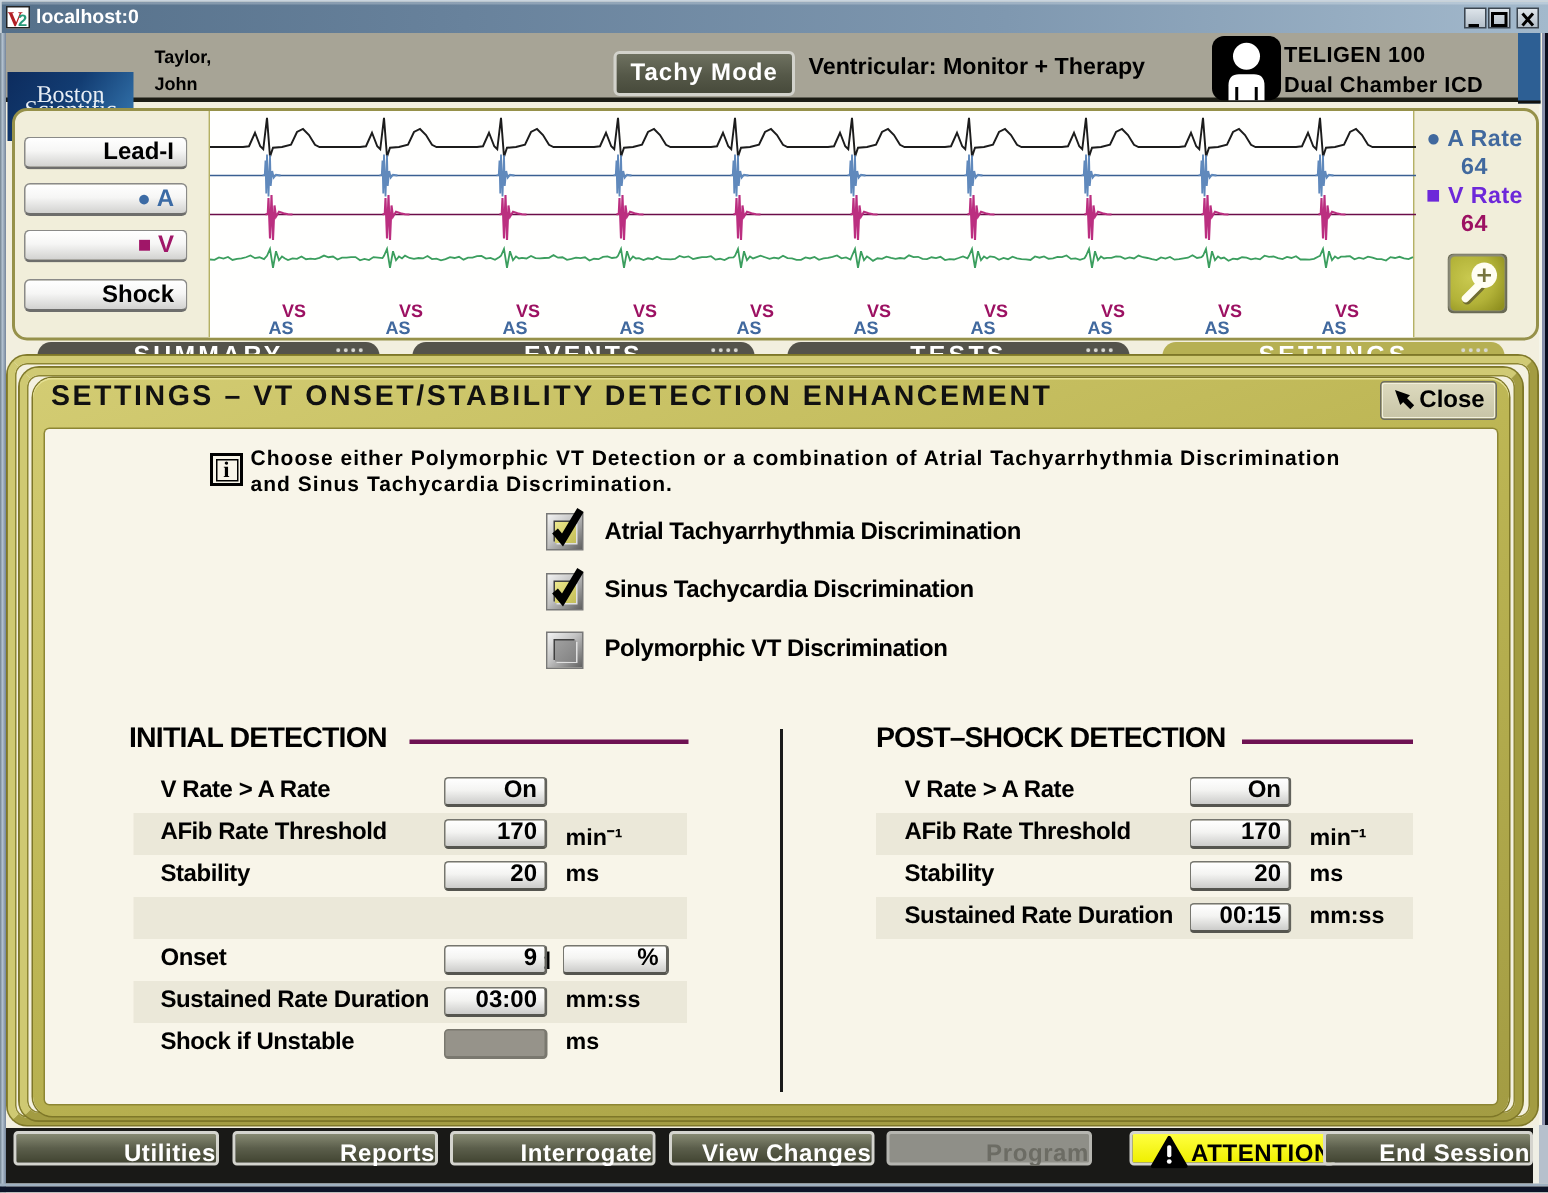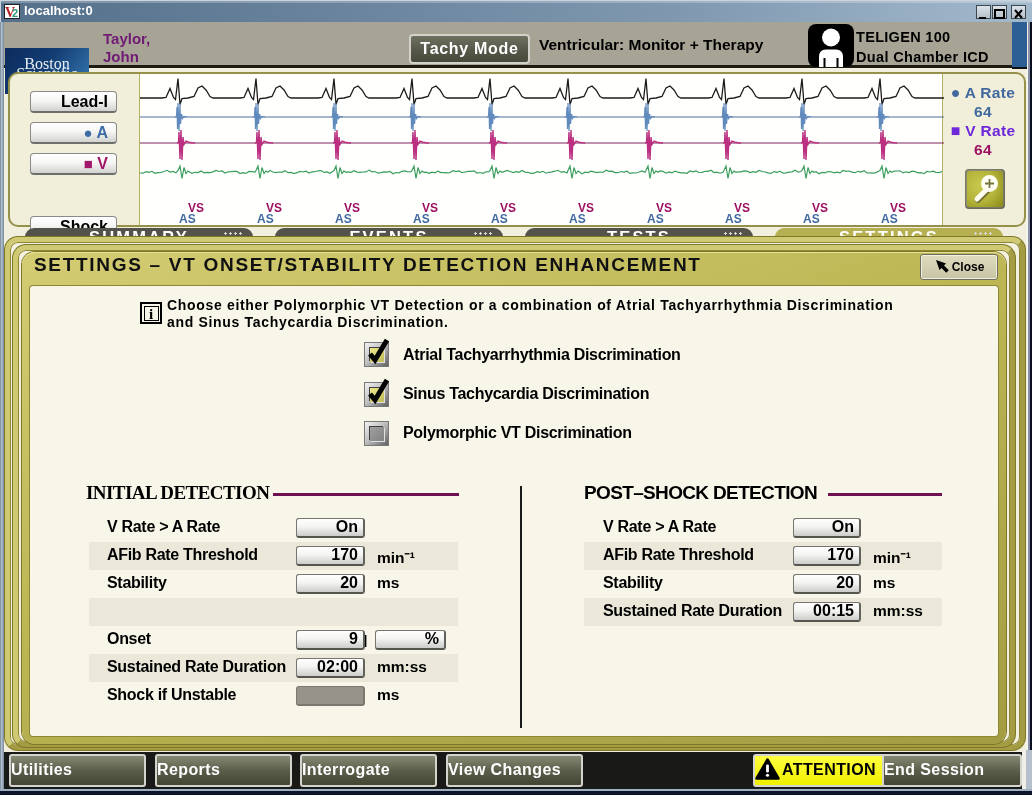--- a/index.html
+++ b/index.html
@@ -11,43 +11,43 @@
 #titlebar { left:0; top:0; width:1032px; height:22px;
   background:linear-gradient(90deg,#55708a 0%,#68829c 30%,#7f98b0 65%,#a3b9cc 100%);
   border-top:1px solid #c9d4de; border-left:1px solid #c9d4de; box-shadow:inset 0 2px 0 rgba(255,255,255,0.25); }
 #vncicon { left:4px; top:4px; width:16px; height:15px; background:#fff; border:1px solid #222; font-weight:bold; }
 #titletext { left:24px; top:3px; color:#fff; font-size:13px; font-weight:bold; }
 .tbtn { top:5px; width:15px; height:14px; background:linear-gradient(180deg,#dde4ea,#b4bfc9); border:1px solid #3c4650; color:#000; }
 
 
 #header { left:4px; top:22px; width:1008px; height:46px; background:#a7a496; border-bottom:3px solid #1c1c14; }
 #bsclogo { left:5px; top:23px; width:84px; height:46px; background:linear-gradient(125deg,#0d2c5e 0%,#123c72 45%,#2e6ba3 85%,#4988bc 100%); color:#e8eef5; font-family:"Liberation Serif",serif; text-align:center;margin-top:25px; }
-#patient { left:103px; top:30px; font-size:15px; font-weight:bold; color:#701a75; line-height:17.5px; }
+#patient { left:103px; top:30px; font-size:12px; font-weight:bold; color:#000000; line-height:17.5px; }
 #tachy { left:409px; top:34px; width:121px; height:30px; background:linear-gradient(180deg,#6e7160,#555848 55%,#474a3b); border:2px solid #d2d2cb; border-radius:4px; color:#fff; font-size:16px; font-weight:bold; letter-spacing:0.7px; text-align:center; line-height:25px; }
 #ventric { left:539px; top:36px; font-size:15.5px; font-weight:bold; letter-spacing:0px; color:#000; }
 #teligen { left:856px; top:27px; font-size:14.5px; font-weight:bold; color:#000; line-height:20px; }
 
 
 #ecg { left:8px; top:72px; width:1018px; height:155px; background:#f1eeda; border:2px solid #96914a; border-radius:10px; }
 #tracebg { left:129px; top:0px; width:804px; height:151px; background:#fffffe; border-left:1px solid #b5b165; border-right:1px solid #b5b165; }
-.leadbtn { left:20px; width:87px; height:22px; background:linear-gradient(180deg,#ffffff 0%,#f6f6f5 45%,#d2d2d0 100%); border:1px solid #8a8a88; border-bottom:2px solid #6e6e6c; border-radius:4px; font-size:16px; font-weight:bold; color:#000; text-align:right; padding-right:8px; line-height:19px; }
+.leadbtn { left:6px; width:109px; height:22px; background:linear-gradient(180deg,#ffffff 0%,#f6f6f5 45%,#d2d2d0 100%); border:1px solid #8a8a88; border-bottom:2px solid #6e6e6c; border-radius:4px; font-size:16px; font-weight:bold; color:#000; text-align:right; padding-right:8px; line-height:19px; }
 #rratepanel { left:933px; top:9px; width:80px; font-size:15.5px; font-weight:bold; letter-spacing:0.3px; text-align:center; line-height:19px; }
 #magbtn { left:955px; top:95px; width:40px; height:40px; }
 
 
 .tab { top:228px; width:228px; height:20px; background:#54534b; border-radius:9px 9px 0 0; color:#fff; font-size:16.5px; font-weight:bold; letter-spacing:2.2px; text-align:center; line-height:19px; }
 
 
 .backpanel { background:#f4f1e1; border-radius:13px; border:5px solid; border-color:#d0ca74 #a39c42 #a39c42 #cfc972; box-shadow:0 0 0 1px #7e7728, inset 0 0 0 1px #8d8633; }
 .olivepanel { border-radius:13px; background:linear-gradient(160deg,#d3cc73 0%,#bdb654 45%,#a39c43 100%); box-shadow:0 0 0 1px #7e7728, inset 0 1px 0 #e6e194; }
 
 
 #dlg { left:22px; top:252px; width:984px; height:492px; }
 #dlgtitle { left:12px; top:2px; font-size:19px; font-weight:bold; color:#111; letter-spacing:1.7px; }
-#closebtn { left:898px; top:2px; width:78px; height:26px; background:linear-gradient(180deg,#dedbbf,#c7c4a6); border:1px solid #6e6e60; border-radius:3px; box-shadow:inset 0 0 0 1px #f2f0dc; font-size:12px; font-weight:bold; color:#000; text-align:center; line-height:24px; }
+#closebtn { left:898px; top:2px; width:78px; height:26px; background:linear-gradient(180deg,#dedbbf,#c7c4a6); border:1px solid #6e6e60; border-radius:3px; box-shadow:inset 0 0 0 1px #f2f0dc; font-size:16px; font-weight:bold; color:#000; text-align:center; line-height:24px; }
 #dlgbody { left:8px; top:34px; width:968px; height:450px; background:#f8f5e9; border-radius:3px; box-shadow:0 0 0 1px #8d8633; }
 
 
 #infoicon { left:110px; top:16px; width:22px; height:22px; border:2px solid #000; background:#f8f5e9; padding:1.5px; }
 #infoicon > div { width:100%; height:100%; border:1px solid #000; text-align:center; font-family:"Liberation Serif",serif; font-weight:bold; font-size:15px; line-height:15px; }
 #infotext { left:137px; top:11px; width:780px; font-size:14px; font-weight:bold; letter-spacing:0.68px; line-height:16.5px; color:#000; }
 .cb { left:334px; width:25px; height:25px; background:linear-gradient(135deg,#f2f2f2 0%,#c2c2c2 45%,#606060 100%); border:1px solid #787878; }
 .cb .inner { position:absolute; left:5px; top:5px; width:14px; height:14px; box-shadow:-1px -1px 0 #404040, 1px 1px 0 #e0e0e0; }
 .cb.on .inner { background:linear-gradient(135deg,#ece88f 0%,#d6d06e 50%,#c3bd58 100%); }
 .cb.off .inner { background:linear-gradient(135deg,#a0a0a0,#828282); }
@@ -57,21 +57,21 @@
 .secline { top:207px; height:3px; background:#6e1152; }
 #divider { left:490px; top:200px; width:2px; height:242px; background:#1a1a1a; }
 .stripe { height:28px; background:#ebe8d9; }
 .rowlabel { font-size:16px; font-weight:bold; letter-spacing:-0.3px; color:#000; }
 .pbtn { width:69px; height:20px; background:linear-gradient(180deg,#ffffff,#f4f4f2 45%,#ccccca); border:1px solid #76766f; border-right:2px solid #62625c; border-bottom:2px solid #55554f; border-radius:3px; font-size:16px; font-weight:bold; text-align:right; padding-right:5px; line-height:16px; }
 .pbtn.dis { background:#96938a; border-color:#7a786f; }
 .unit { font-size:15.5px; font-weight:bold; letter-spacing:0px; color:#000; }
 
 
 #toolbar { left:4px; top:752px; width:1018px; height:37px; background:#191917; }
-.toolbtn { top:2px; width:137px; height:33px; background:linear-gradient(180deg,#868972 0%,#5b5e4b 50%,#424532 100%); border:2px solid #d4d4ce; border-radius:3px; color:#fff; font-size:16px; font-weight:bold; letter-spacing:0.4px; text-align:left; line-height:28px; }
+.toolbtn { top:2px; width:137px; height:23px; background:linear-gradient(180deg,#868972 0%,#5b5e4b 50%,#424532 100%); border:2px solid #d4d4ce; border-radius:3px; color:#fff; font-size:16px; font-weight:bold; letter-spacing:0.4px; text-align:right; line-height:28px; }
 #btn-program { background:#8f8f88; color:#6c6c64; border-color:#b5b5b0; }
 #btn-attention { background:linear-gradient(180deg,#ffff40,#efef00); color:#000; }
 
 
 #leftedge { left:0; top:22px; width:4px; height:773px; background:linear-gradient(90deg,#71828f,#b2c1cf 40%,#75859a); }
 #rightwhite { left:1025.5px; top:70px; width:2px; height:680px; background:#f5f5ea; }
 #rightslate { left:1027.5px; top:22px; width:2px; height:730px; background:#8a92ac; }
 #rightnavy { left:1029.5px; top:22px; width:2.5px; height:730px; background:#0a0e1e; }
 #rnavy2 { left:1012px; top:22px; width:15px; height:47px; background:#2d5f94; border-bottom:2px solid #111; }
 #brlight { left:1022px; top:750px; width:4px; height:39px; background:#efefe5; }
@@ -117,21 +117,21 @@
         <rect x="15.5" y="34" width="2" height="9" fill="#000"></rect>
         <rect x="28.5" y="34" width="2" height="9" fill="#000"></rect>
       </svg></div>
   <div class="abs" id="teligen"><span style="letter-spacing:0.3px;">TELIGEN 100</span><br><span style="letter-spacing:0.35px;">Dual Chamber ICD</span></div>
 
   <div class="abs" id="ecg">
     <div class="abs" id="tracebg"></div>
     <div class="abs leadbtn" style="top:17px;">Lead-I</div>
     <div class="abs leadbtn" style="top:48px;color:#3c6ba5;"><span style="font-size:15px;">●</span> A</div>
     <div class="abs leadbtn" style="top:79px;color:#a01668;"><span style="font-size:15px;">■</span> V</div>
-    <div class="abs leadbtn" style="top:112px;margin-top:30px;">Shock</div>
+    <div class="abs leadbtn" style="top:112px;">Shock</div>
     <div class="abs" id="rratepanel">
       <div style="color:#41699e;"><span style="font-size:16px;">●</span> A Rate</div>
       <div style="color:#41699e;">64</div>
       <div style="color:#6d28d9;"><span style="font-size:16px;">■</span> V Rate</div>
       <div style="color:#9c1162;">64</div>
     </div>
     <div class="abs" id="magbtn"><svg width="40" height="40">
       <defs>
             <radialGradient id="mg" cx="0.35" cy="0.4" r="0.8">
               <stop offset="0" stop-color="#c9c94f"></stop>
@@ -227,21 +227,21 @@
           <svg width="30" height="30" style="position:absolute;left:0;top:-7px;overflow:visible;">
             <path d="M5,18 L10,24 L22,4" stroke="#000" stroke-width="5" fill="none"></path>
           </svg>
         </div>
       <div class="abs cblabel" style="top:99px;">Sinus Tachycardia Discrimination</div>
       <div class="abs cb off" style="top:135px;">
           <div class="inner"></div>
         </div>
       <div class="abs cblabel" style="top:138px;">Polymorphic VT Discrimination</div>
 
-      <div class="abs sechdr" style="left:56px;letter-spacing:-0.55px;font-family:Liberation Serif, serif;">INITIAL DETECTION</div>
+      <div class="abs sechdr" style="left:56px;letter-spacing:-0.55px;">INITIAL DETECTION</div>
       <div class="abs secline" style="left:243px;width:186px;"></div>
       <div class="abs" id="divider"></div>
 
       <div class="abs stripe" style="left:59px;top:256px;width:369px;"></div>
       <div class="abs stripe" style="left:59px;top:312px;width:369px;"></div>
       <div class="abs stripe" style="left:59px;top:368px;width:369px;"></div>
 
       <div class="abs rowlabel" style="left:77px;top:232px;">V Rate &gt; A Rate</div>
       <div class="abs pbtn" style="left:266px;top:232px;">On</div>
 
@@ -253,21 +253,21 @@
       <div class="abs pbtn" style="left:266px;top:288px;">20</div>
       <div class="abs unit" style="left:347px;top:288px;">ms</div>
 
       <div class="abs rowlabel" style="left:307px;top:316px;margin-top:31px;">And</div>
 
       <div class="abs rowlabel" style="left:77px;top:344px;">Onset</div>
       <div class="abs pbtn" style="left:266px;top:344px;">9</div>
       <div class="abs pbtn" style="left:345px;top:344px;width:71px;">%</div>
 
       <div class="abs rowlabel" style="left:77px;top:372px;">Sustained Rate Duration</div>
-      <div class="abs pbtn" style="left:266px;top:372px;">02:00</div>
+      <div class="abs pbtn" style="left:266px;top:372px;">03:00</div>
       <div class="abs unit" style="left:347px;top:372px;">mm:ss</div>
 
       <div class="abs rowlabel" style="left:77px;top:400px;">Shock if Unstable</div>
       <div class="abs pbtn dis" style="left:266px;top:400px;"></div>
       <div class="abs unit" style="left:347px;top:400px;">ms</div>
 
       <div class="abs sechdr" style="left:554px;letter-spacing:-0.65px;">POST–SHOCK DETECTION</div>
       <div class="abs secline" style="left:798px;width:114px;"></div>
 
       <div class="abs stripe" style="left:554px;top:256px;width:358px;"></div>
@@ -288,20 +288,21 @@
       <div class="abs pbtn" style="left:763px;top:316px;width:68px;">00:15</div>
       <div class="abs unit" style="left:843px;top:316px;">mm:ss</div>
     </div>
   </div>
 
   <div class="abs" id="toolbar">
     <div class="abs toolbtn" style="left:5px;">Utilities</div>
     <div class="abs toolbtn" style="left:151px;">Reports</div>
     <div class="abs toolbtn" style="left:296px;">Interrogate</div>
     <div class="abs toolbtn" style="left:442px;">View Changes</div>
+    <div class="abs toolbtn" id="btn-program" style="left:587px;">Program</div>
     <div class="abs toolbtn" id="btn-attention" style="left:733px;margin-left:16px;"><svg width="25" height="22" style="vertical-align:-5px;margin-right:2px;">
           <path d="M12.5,1.5 L23.5,20.5 L1.5,20.5 Z" fill="#000" stroke="#000" stroke-width="2.5" stroke-linejoin="round"></path>
           <rect x="11.1" y="6.5" width="2.8" height="8" rx="1.2" fill="#fff"></rect>
           <ellipse cx="12.5" cy="17.3" rx="1.6" ry="1.5" fill="#fff"></ellipse>
         </svg>ATTENTION</div>
     <div class="abs toolbtn" style="left:878px;width:140px;">End Session</div>
   </div>
 
   <div class="abs" id="leftedge"></div>
   <div class="abs" id="rightwhite"></div>

